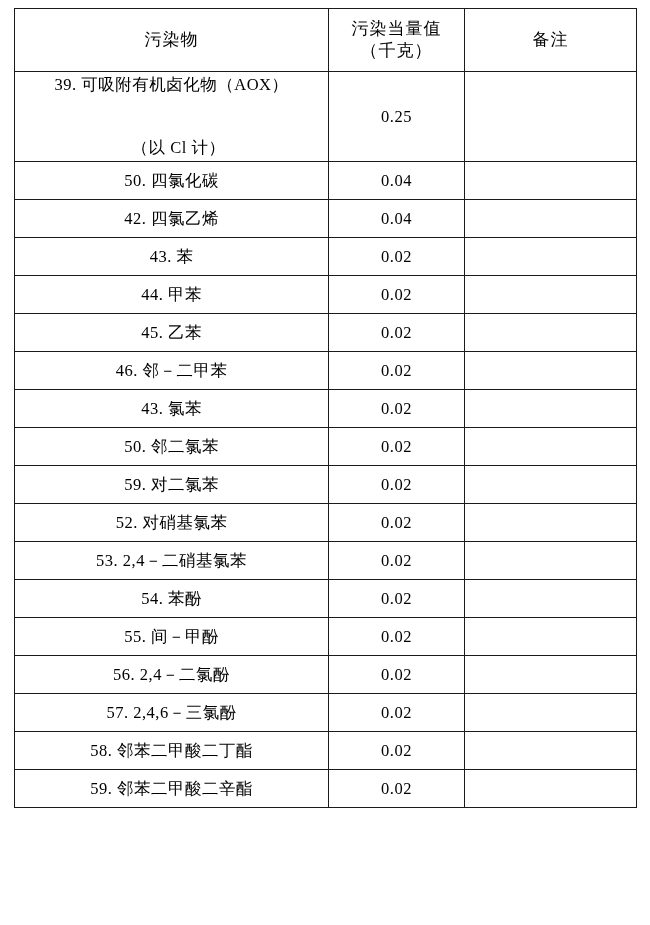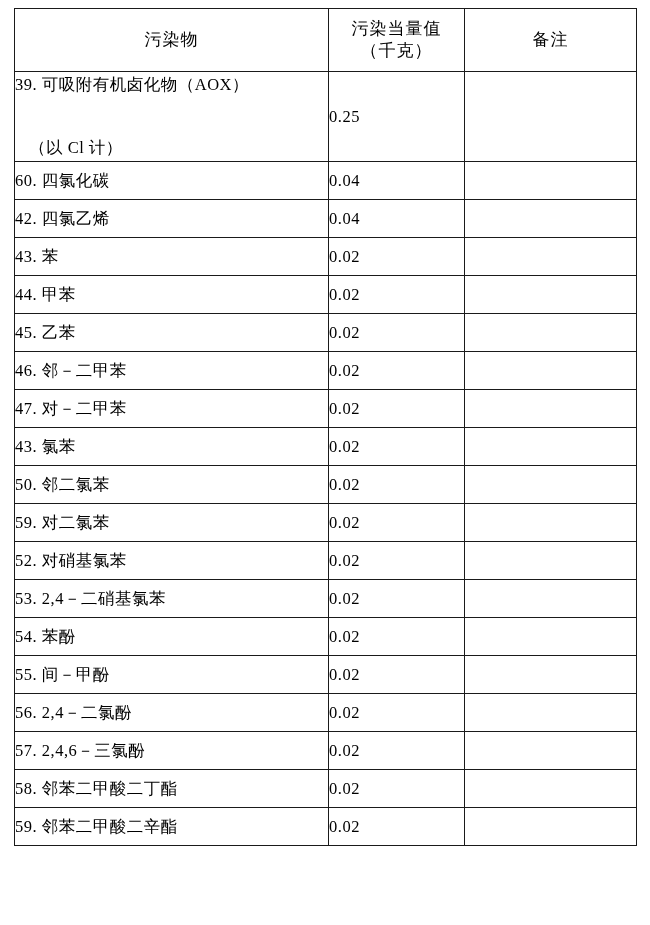--- a/index.html
+++ b/index.html
@@ -47,29 +47,30 @@
   }
   thead th .hdr-line2 {
     display: block;
     font-family: Liberation Serif, serif;
   }
   td.name-cell {
     font-size: 16.5px;
     line-height: 26px;
     letter-spacing: 0.5px;
     padding: 3px 6px 3px 11px;
-    text-align: left;
+    text-align: center;
   }
   td.name-cell .line2 {
     display: block;
     padding-left: 14px;
     margin-top: 37px;
   }
   td.value-cell {
     font-size: 16.5px;
+    text-align: center;
     letter-spacing: 0.5px;
   }
   td.remark-cell {
     font-size: 16.5px;
     text-align: center;
   }
   tbody tr { height: 38px; }
   tbody tr.tall { height: 55px; }
 </style>
 </head>
@@ -95,21 +96,21 @@
     <tbody>
       <tr class="tall">
         <td class="name-cell">
           <span>39. 可吸附有机卤化物（AOX）</span>
           <span class="line2">（以 Cl 计）</span>
         </td>
         <td class="value-cell">0.25</td>
         <td class="remark-cell"></td>
       </tr>
       <tr>
-        <td class="name-cell">60. 四氯化碳</td>
+        <td class="name-cell">50. 四氯化碳</td>
         <td class="value-cell">0.04</td>
         <td class="remark-cell"></td>
       </tr>
       <tr>
         <td class="name-cell">42. 四氯乙烯</td>
         <td class="value-cell">0.04</td>
         <td class="remark-cell"></td>
       </tr>
       <tr>
         <td class="name-cell">43. 苯</td>
@@ -121,25 +122,20 @@
         <td class="value-cell">0.02</td>
         <td class="remark-cell"></td>
       </tr>
       <tr>
         <td class="name-cell">45. 乙苯</td>
         <td class="value-cell">0.02</td>
         <td class="remark-cell"></td>
       </tr>
       <tr>
         <td class="name-cell">46. 邻－二甲苯</td>
-        <td class="value-cell">0.02</td>
-        <td class="remark-cell"></td>
-      </tr>
-      <tr>
-        <td class="name-cell">47. 对－二甲苯</td>
         <td class="value-cell">0.02</td>
         <td class="remark-cell"></td>
       </tr>
       <tr>
         <td class="name-cell">43. 氯苯</td>
         <td class="value-cell">0.02</td>
         <td class="remark-cell"></td>
       </tr>
       <tr>
         <td class="name-cell">50. 邻二氯苯</td>

